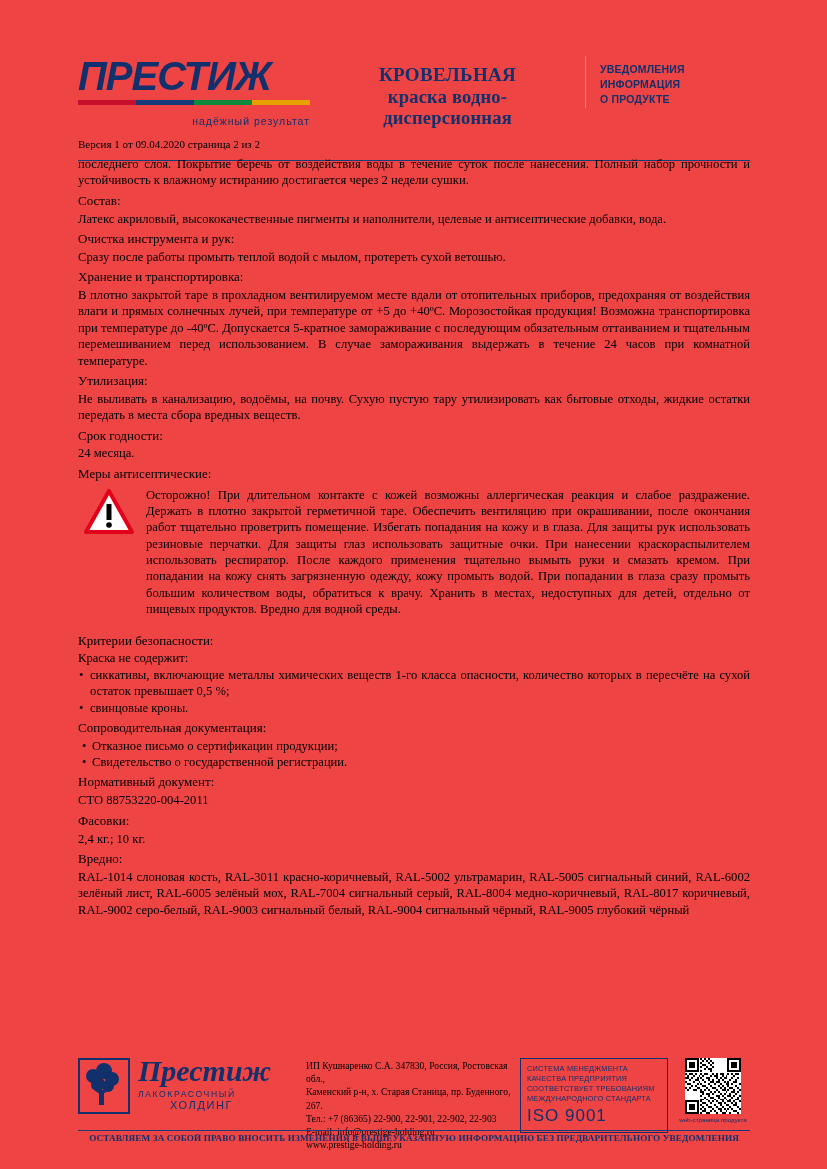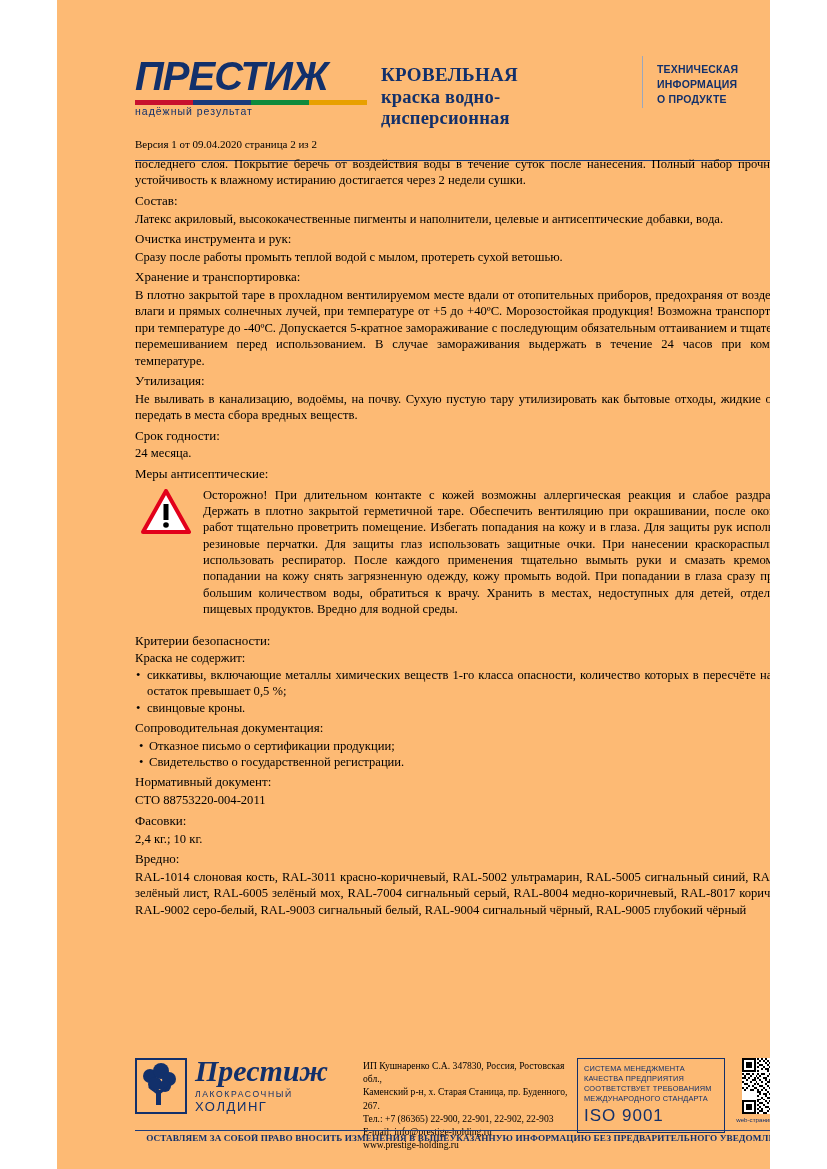--- a/index.html
+++ b/index.html
@@ -6,24 +6,24 @@
     margin: 0;
     padding: 0;
     background: #ffffff;
   }
   body {
     font-family: "Liberation Serif", serif;
     color: #000;
   }
   .page {
     position: relative;
-    width: 713px;
+    width: 827px;
     height: 1169px;
     margin: 0 auto;
-    background: #fdba74;
+    background: #ef4444;
     box-sizing: border-box;
     overflow: hidden;
   }
   
   .header {
     position: absolute;
     left: 78px;
     top: 56px;
     width: 672px;
     display: flex;
@@ -50,29 +50,29 @@
     height: 5px;
     width: 232px;
     display: flex;
   }
   .logo-bars i { display: block; height: 100%; }
   .logo-tag {
     font-family: "Liberation Sans", sans-serif;
     font-size: 10.5px;
     color: #12306b;
     letter-spacing: 1px;
-    margin-top: 0;
-    text-align: left;
+    margin-top: 10px;
+    text-align: right;
     width: 232px;
   }
   .title-block {
     flex: 1 1 auto;
     padding-left: 6px;
     padding-top: 8px;
-    text-align: left;
+    text-align: center;
   }
   .title-main {
     font-family: "Liberation Serif", serif;
     font-weight: bold;
     font-size: 19px;
     color: #12306b;
     line-height: 1.15;
     letter-spacing: .3px;
   }
   .title-sub {
@@ -217,23 +217,24 @@
   }
   .f-logo-sub {
     font-family: "Liberation Sans", sans-serif;
     font-size: 8.6px;
     color: #12306b;
     letter-spacing: 1.6px;
     margin-top: 3px;
   }
   .f-logo-sub2 {
     font-family: "Liberation Sans", sans-serif;
-    font-size: 13px;
+    font-size: 11px;
     color: #12306b;
     letter-spacing: 1.6px;
+    margin-left: 32px;
   }
   .f-addr {
     flex: 1 1 auto;
     font-family: "Liberation Serif", serif;
     font-size: 9.6px;
     line-height: 1.38;
     padding-left: 10px;
     padding-top: 3px;
   }
   .f-iso {
@@ -310,21 +311,21 @@
           <i style="background:#0f8a3c;width:58px"></i>
           <i style="background:#e8a000;width:58px"></i>
       </div>
       <div class="logo-tag">надёжный результат</div>
     </div>
     <div class="title-block">
       <div class="title-main">КРОВЕЛЬНАЯ</div>
       <div class="title-sub">краска водно-дисперсионная</div>
     </div>
     <div class="ti-block">
-      <div>ТЕХНИЧЕСКАЯ</div>
+      <div>УВЕДОМЛЕНИЯ</div>
       <div>ИНФОРМАЦИЯ</div>
       <div>О ПРОДУКТЕ</div>
     </div>
   </div>
 
   <div class="version-line">Версия 1 от 09.04.2020 страница 2 из 2</div>
   <div class="hr-top"></div>
 
   <div class="content">
 

